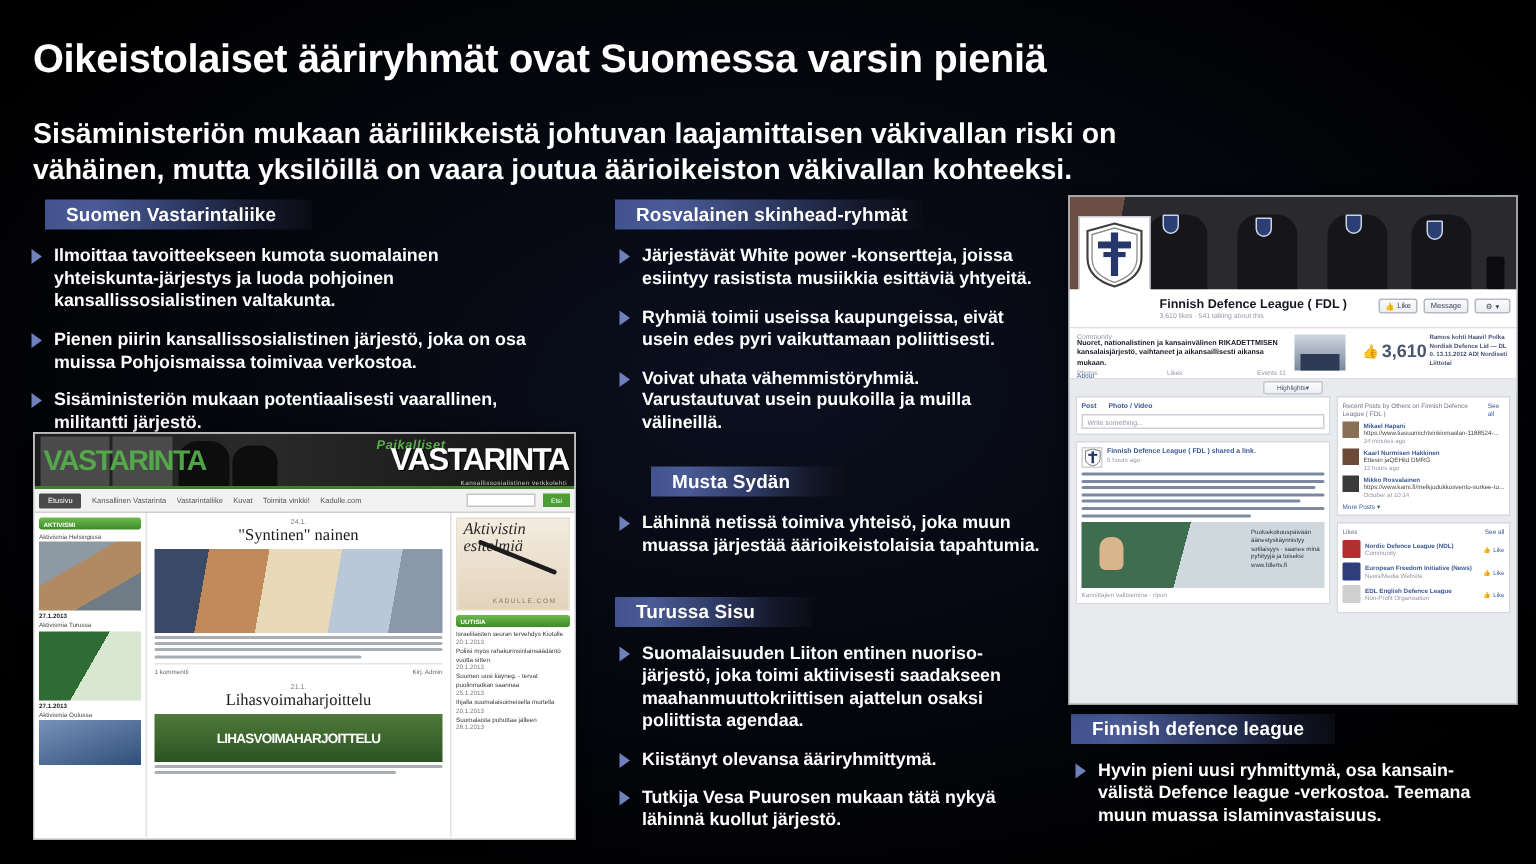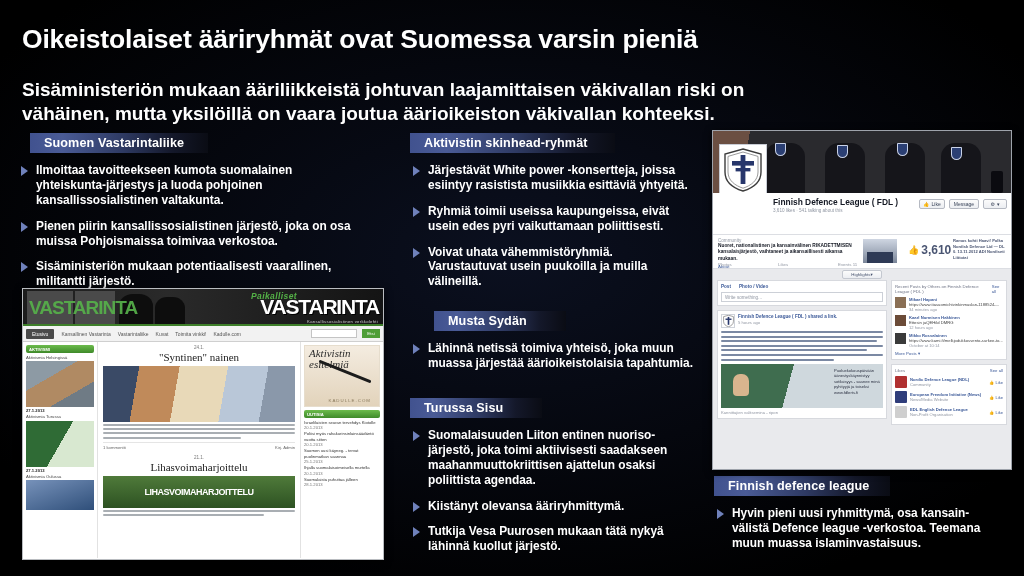--- a/index.html
+++ b/index.html
@@ -213,21 +213,21 @@
     position: absolute; right: 8px; bottom: 0; width: 12px; height: 22px;
     background: #0b0b10; border-radius: 2px;
   }
   .fb-avatar {
     position: absolute; left: 6px; top: 13px;
     width: 48px; height: 52px; background: #fff;
     border: 1px solid #c8ccd4; display: flex; align-items: center; justify-content: center;
   }
   .shield-svg { width: 40px; height: 44px; display: block; }
   .fb-idbar {
-    position: relative; height: 42px; background: #fff;
+    position: relative; height: 26px; background: #fff;
     border-bottom: 1px solid #dcdee3;
   }
   .fb-pagename {
     position: absolute; left: 60px; top: 4px;
     font-size: 8.4px; font-weight: bold; color: #141823; white-space: nowrap;
   }
   .fb-pagestats {
     position: absolute; left: 60px; top: 15px;
     font-size: 4.6px; color: #9197a3; white-space: nowrap;
   }
@@ -357,21 +357,21 @@
       <span class="tri"></span>
       <span>Pienen piirin kansallissosialistinen järjestö, joka on osa muissa Pohjoismaissa toimivaa verkostoa.</span>
     </div>
     <div class="bullet">
       <span class="tri"></span>
       <span>Sisäministeriön mukaan potentiaalisesti vaarallinen, militantti järjestö.</span>
     </div>
   </div>
 
   <div class="sec-head" style="left:410px; top:133px; width:205px;">
-    <span>Aktivistin skinhead-ryhmät</span>
+    <span>Rosvalainen skinhead-ryhmät</span>
   </div>
   <div class="bullets" style="left:412px; top:163px; width:280px;">
     <div class="bullet">
       <span class="tri"></span>
       <span>Järjestävät White power -konsertteja, joissa esiintyy rasistista musiikkia esittäviä yhtyeitä.</span>
     </div>
     <div class="bullet">
       <span class="tri"></span>
       <span>Ryhmiä toimii useissa kaupungeissa, eivät usein edes pyri vaikuttamaan poliittisesti.</span>
     </div>

